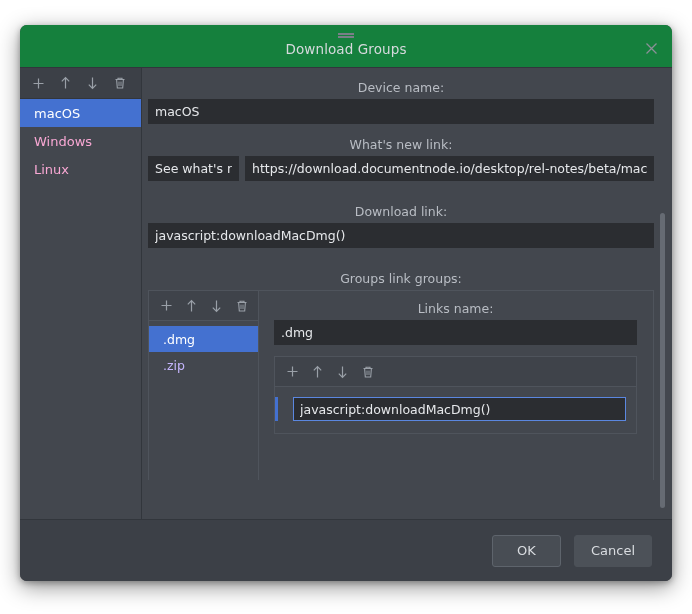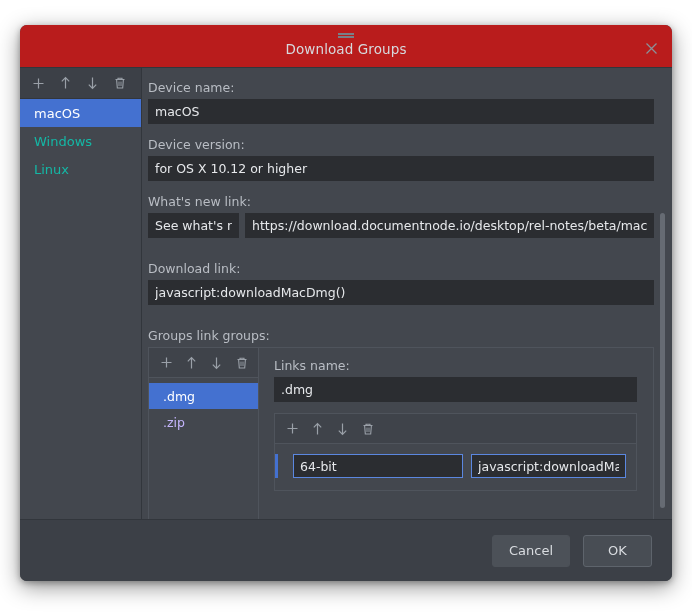--- a/index.html
+++ b/index.html
@@ -24,21 +24,21 @@
     box-shadow: 0 6px 22px rgba(0,0,0,0.42), 0 2px 6px rgba(0,0,0,0.30);
     overflow: hidden;
     display: flex;
     flex-direction: column;
   }
 
   
   .titlebar {
     position: relative;
     height: 43px;
-    background: #b91c1c;
+    background: #15803d;
     border-bottom: 1px solid #32363c;
     flex: 0 0 auto;
   }
   .grip {
     position: absolute;
     top: 8px;
     left: 50%;
     transform: translateX(-50%);
     width: 16px;
     height: 5px;
@@ -109,21 +109,21 @@
     background: #43474e;
     padding-top: 0;
     overflow: hidden;
   }
   .list-item {
     height: 28px;
     display: flex;
     align-items: center;
     padding-left: 14px;
     font-size: 13px;
-    color: #14b8a6;
+    color: #f9a8d4;
     cursor: pointer;
   }
   .list-item.selected {
     background: #4471d0;
     color: #ffffff;
   }
 
   
   .content-wrap {
     flex: 1 1 auto;
@@ -136,20 +136,21 @@
     position: absolute;
     inset: 0;
     padding: 12px 18px 0 6px;
     overflow: hidden;
   }
 
   .field-label {
     font-size: 12.5px;
     color: #b9bdc4;
     margin: 0 0 4px 0;
+    text-align: center;
   }
   .field-block { margin-bottom: 13px; }
 
   .txt {
     height: 25px;
     background: #2b2d31;
     border: 1px solid #2b2d31;
     color: #e6e8eb;
     font-family: "DejaVu Sans", "Liberation Sans", sans-serif;
     font-size: 12.5px;
@@ -366,24 +367,20 @@
     </div>
 
     <div class="content-wrap">
       <div class="content">
 
         <div class="field-block">
           <div class="field-label">Device name:</div>
           <input class="txt" type="text" value="macOS" style="">
         </div>
 
-        <div class="field-block">
-          <div class="field-label">Device version:</div>
-          <input class="txt" type="text" value="for OS X 10.12 or higher" style="">
-        </div>
 
         <div class="field-block">
           <div class="field-label">What's new link:</div>
           <div class="dual-row">
             <input class="txt lbl-input" type="text" value="See what's new" style="">
             <input class="txt url-input" type="text" value="https://download.documentnode.io/desktop/rel-notes/beta/macosx/x64" style="">
           </div>
         </div>
 
         <div class="spacer-sm"></div>
@@ -461,37 +458,36 @@
                   <div class="tb-btn">
                     <svg width="14" height="14" viewBox="0 0 14 14">
                       <path d="M2.5 3.5 H11.5 M5 3.5 V2.2 H9 V3.5 M3.6 3.5 L4.3 12 H9.7 L10.4 3.5" stroke="#9aa0a8" stroke-width="1.1" fill="none"></path>
                       <path d="M6 5.6 V10 M8 5.6 V10" stroke="#9aa0a8" stroke-width="0.9" fill="none"></path>
                     </svg>
                   </div>
                 </div>
                 <div class="links-body">
                   <div class="link-row">
                     <div class="row-marker"></div>
-                    <input class="link-name" type="text" value="64-bit" style="">
                     <input class="link-url" type="text" value="javascript:downloadMacDmg()" style="">
                   </div>
                 </div>
               </div>
             </div>
 
           </div>
         </div>
 
       </div>
 
       <div class="vscroll">
         <div class="vscroll-thumb"></div>
       </div>
     </div>
 
   </div>
 
   <div class="footer">
+    <button class="btn default">OK</button>
     <button class="btn">Cancel</button>
-    <button class="btn default">OK</button>
   </div>
 
 </div>
 
 </body></html>

